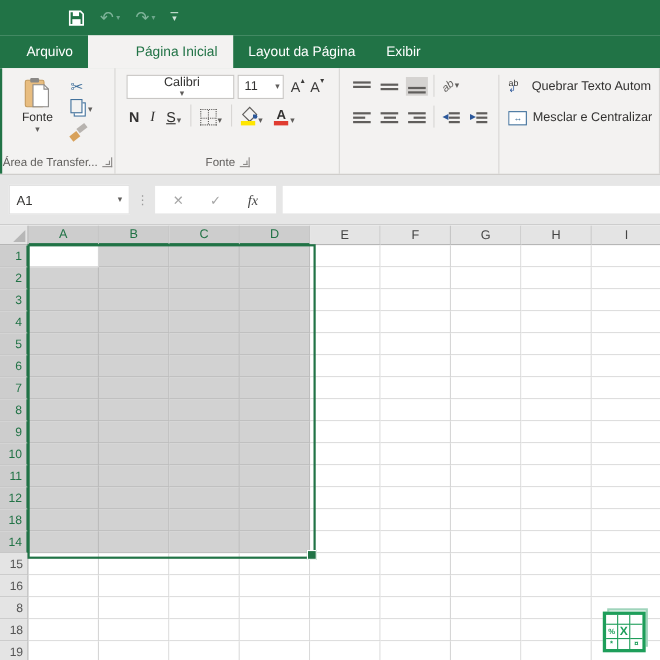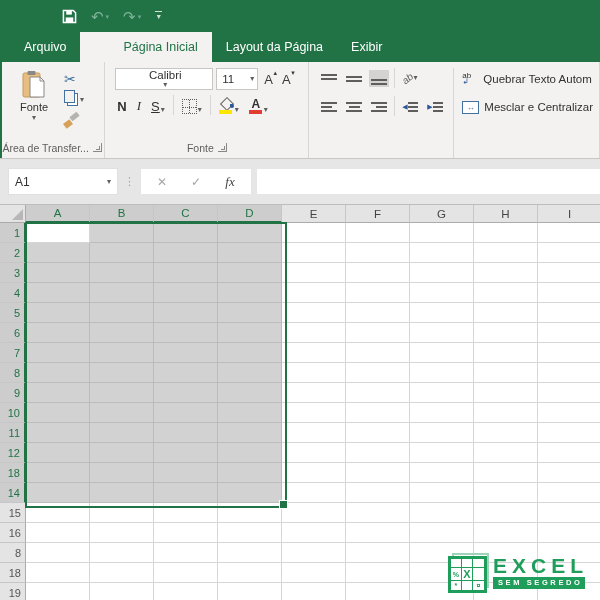--- a/index.html
+++ b/index.html
@@ -586,20 +586,16 @@
             <span class="wcell"></span>
             <span class="wcell"></span>
           <span class="wcell">%</span>
             <span class="wcell big">X</span>
             <span class="wcell"></span>
           <span class="wcell">*</span>
             <span class="wcell"></span>
             <span class="wcell">¤</span>
         </span>
       </span>
-      <span class="wm-text">
-        <span class="wm-title">EXCEL</span>
-        <span class="wm-sub">SEM SEGREDO</span>
-      </span>
     </div>
   </div>
 
 </div>
 
 </body></html>

